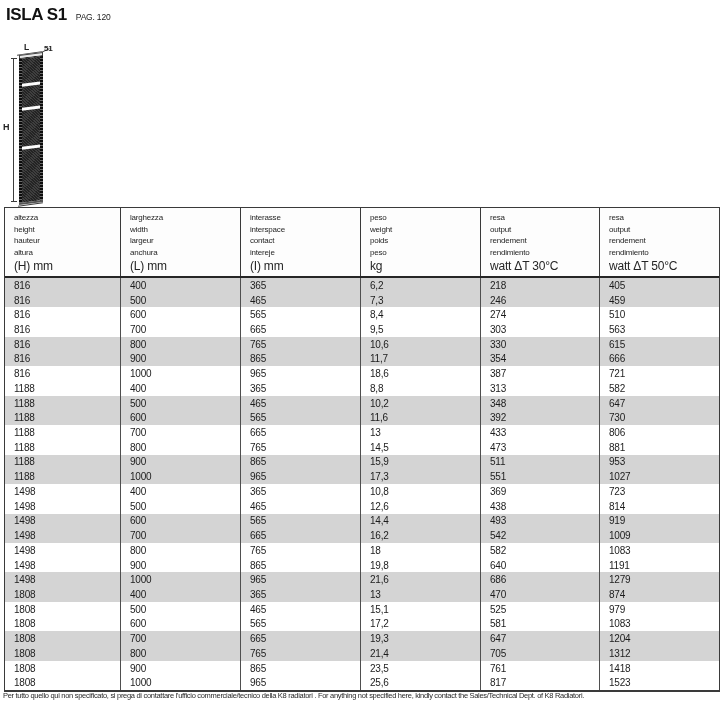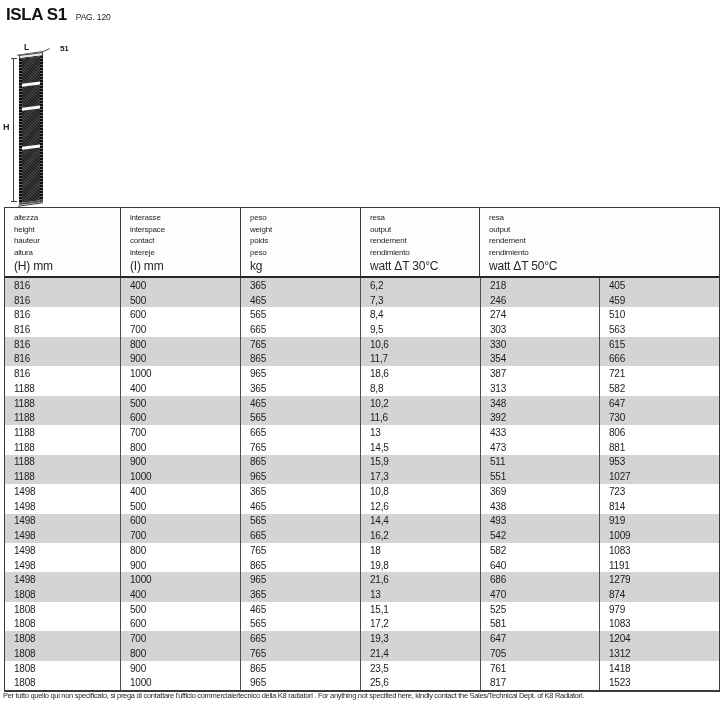--- a/index.html
+++ b/index.html
@@ -27,21 +27,21 @@
   .dim{position:absolute;background:#3c3c3c;}
   .dim-h{left:13px;top:38px;width:1px;height:144px;}
   .dim-h::before,.dim-h::after{content:"";position:absolute;left:-2px;width:6px;height:1px;background:#3c3c3c;}
   .dim-h::before{top:0;} .dim-h::after{bottom:0;}
   .dim-l{left:17px;top:33px;width:25px;height:1px;transform:rotate(-8deg);}
   .dim-51{left:41px;top:30px;width:9px;height:1px;transform:rotate(-25deg);}
   .dim-i{left:18px;top:184px;width:25px;height:1px;transform:rotate(-8deg);}
   .dim-tick{left:31px;top:189px;width:1px;height:6px;background:#8a8a8a;}
   .dim-label{position:absolute;font-weight:bold;color:#222;}
   .lbl-L{left:24px;top:22px;font-size:8.5px;}
-  .lbl-51{left:60px;top:24px;font-size:8px;font-weight:bold;}
+  .lbl-51{left:44px;top:24px;font-size:8px;font-weight:bold;}
   .lbl-H{left:3px;top:102px;font-size:9px;}
   .lbl-I{left:28px;top:187px;font-size:8.5px;}
   
   .spec-table{
     position:absolute;left:4px;top:207px;width:714px;height:482px;
     border:1px solid #3a3a3a;border-bottom-width:2px;box-sizing:content-box;
     display:flex;flex-direction:column;
   }
   .thead{height:68px;flex:0 0 68px;border-bottom:2px solid #262626;display:flex;background:#fdfdfd;}
   .hcell{box-sizing:border-box;padding:4px 9px 3px 9px;display:flex;flex-direction:column;border-right:1px solid #3a3a3a;}
@@ -89,20 +89,27 @@
 
   <div class="spec-table">
     <div class="thead">
         <div class="hcell c0">
           <div class="lang">altezza</div>
           <div class="lang">height</div>
           <div class="lang">hauteur</div>
           <div class="lang">altura</div>
           <div class="unit">(H) mm</div>
         </div>
+        <div class="hcell c1">
+          <div class="lang">larghezza</div>
+          <div class="lang">width</div>
+          <div class="lang">largeur</div>
+          <div class="lang">anchura</div>
+          <div class="unit">(L) mm</div>
+        </div>
         <div class="hcell c2">
           <div class="lang">interasse</div>
           <div class="lang">interspace</div>
           <div class="lang">contact</div>
           <div class="lang">intereje</div>
           <div class="unit">(I) mm</div>
         </div>
         <div class="hcell c3">
           <div class="lang">peso</div>
           <div class="lang">weight</div>

